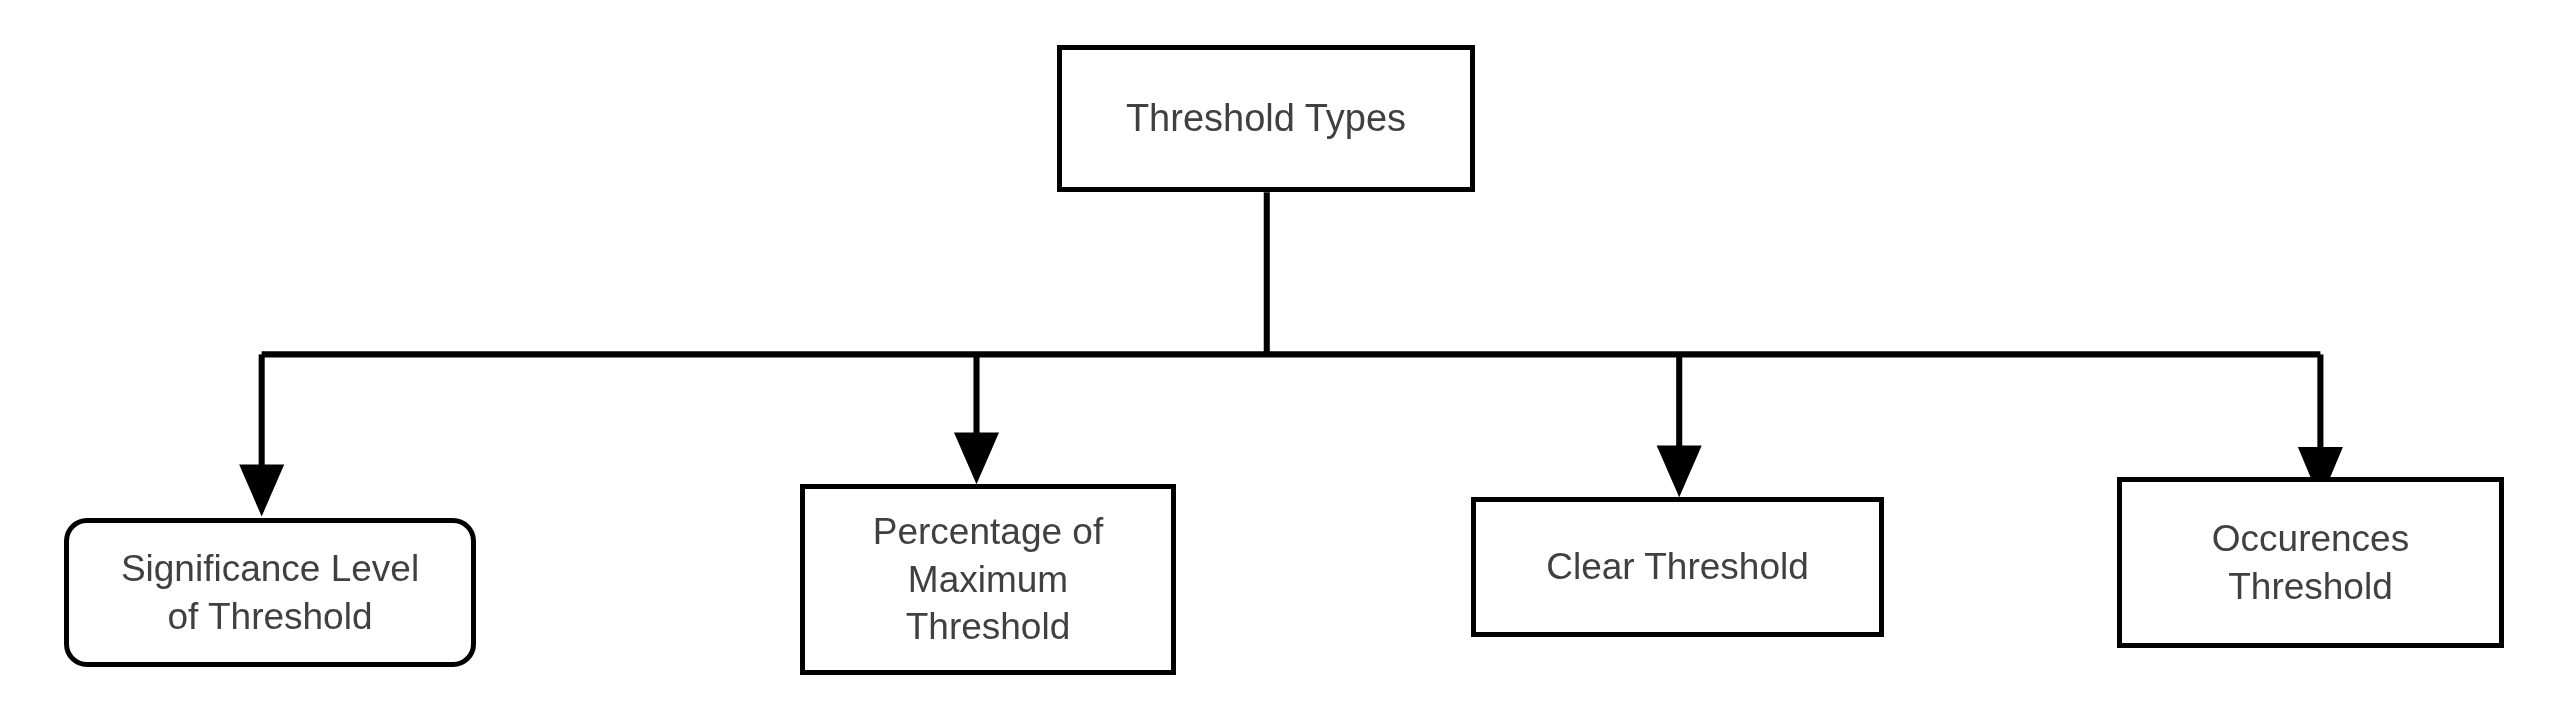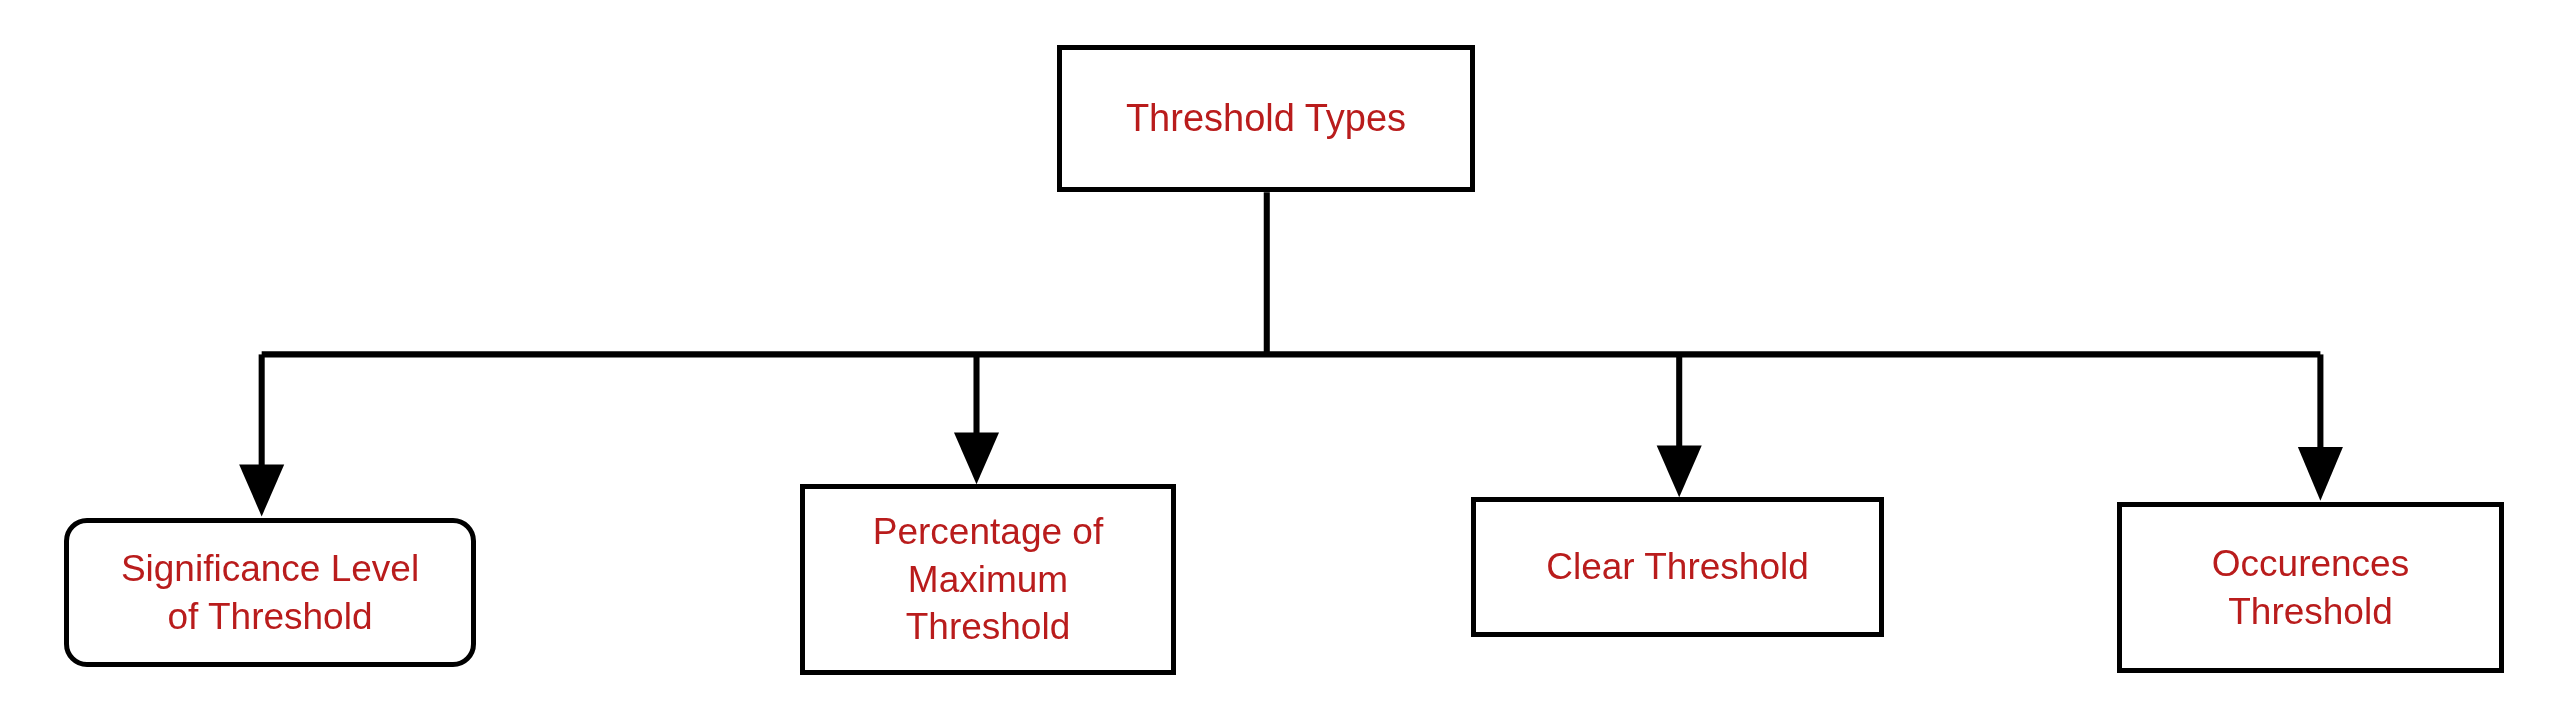--- a/index.html
+++ b/index.html
@@ -26,21 +26,21 @@
   }
   .node-box {
     position: absolute;
     box-sizing: border-box;
     background: #ffffff;
     border: 5.2px solid #000000;
     display: flex;
     align-items: center;
     justify-content: center;
     text-align: center;
-    color: #b91c1c;
+    color: #404040;
     line-height: 1.28;
     white-space: pre-line;
     z-index: 2;
   }
   #node-root {
     left: 1057px;
     top: 45px;
     width: 418px;
     height: 147px;
     font-size: 38px;
@@ -62,21 +62,21 @@
   }
   #node-leaf-2 {
     left: 1471px;
     top: 497px;
     width: 413px;
     height: 140px;
     font-size: 37px;
   }
   #node-leaf-3 {
     left: 2117px;
-    top: 502px;
+    top: 477px;
     width: 387px;
     height: 171px;
     font-size: 37px;
   }
 </style>
 </head>
 <body>
 
 <div id="diagram-canvas">
 

